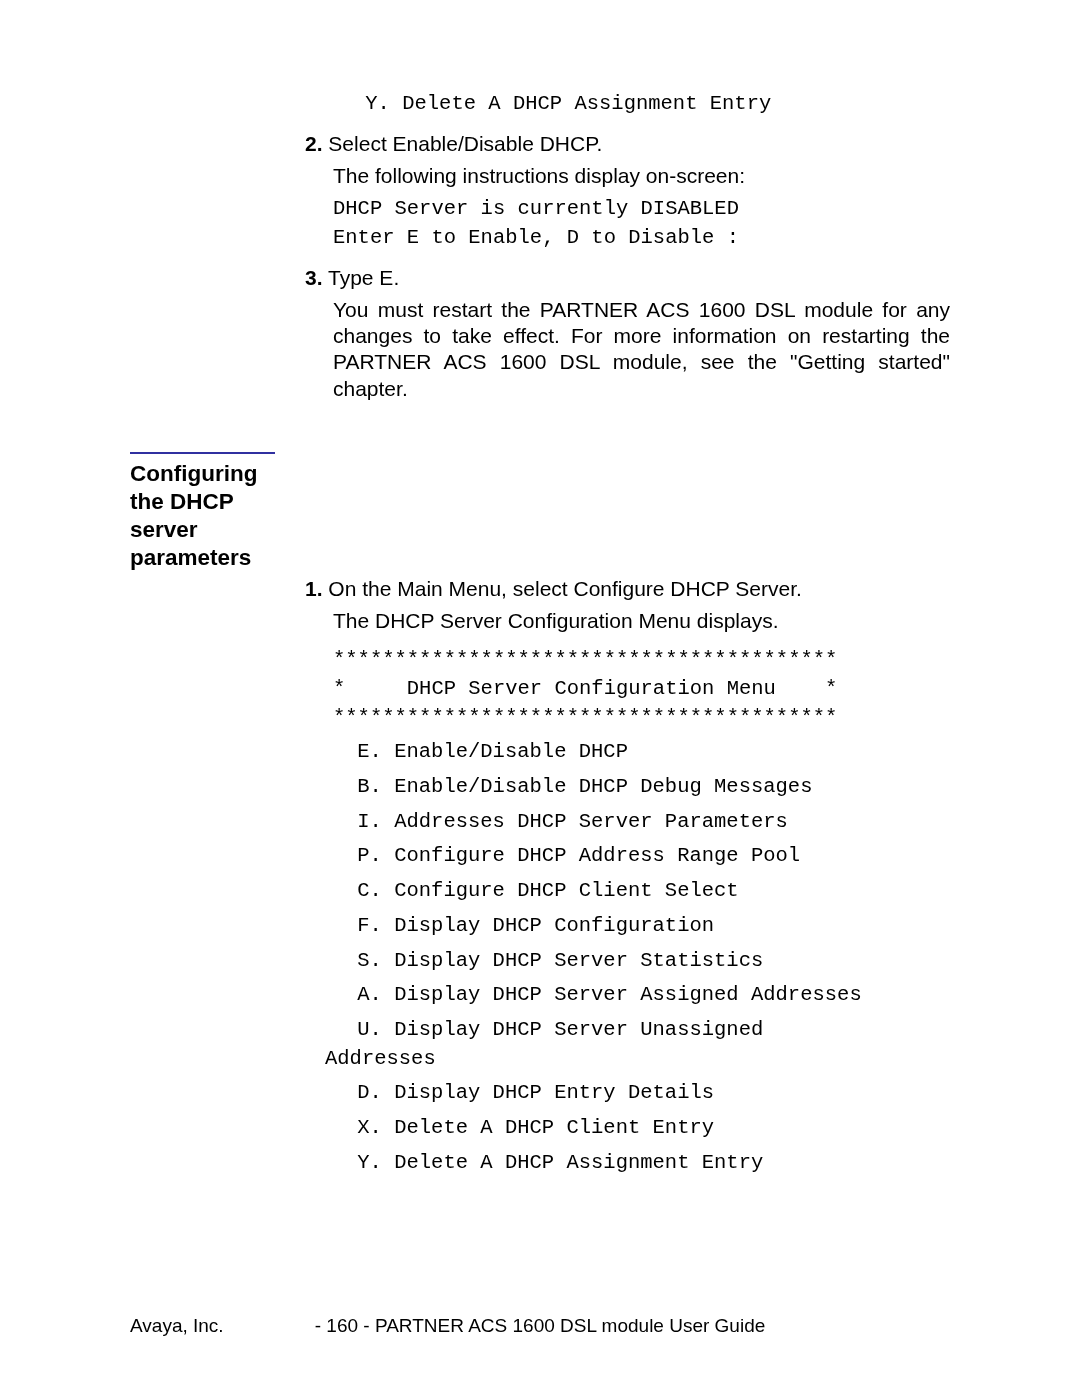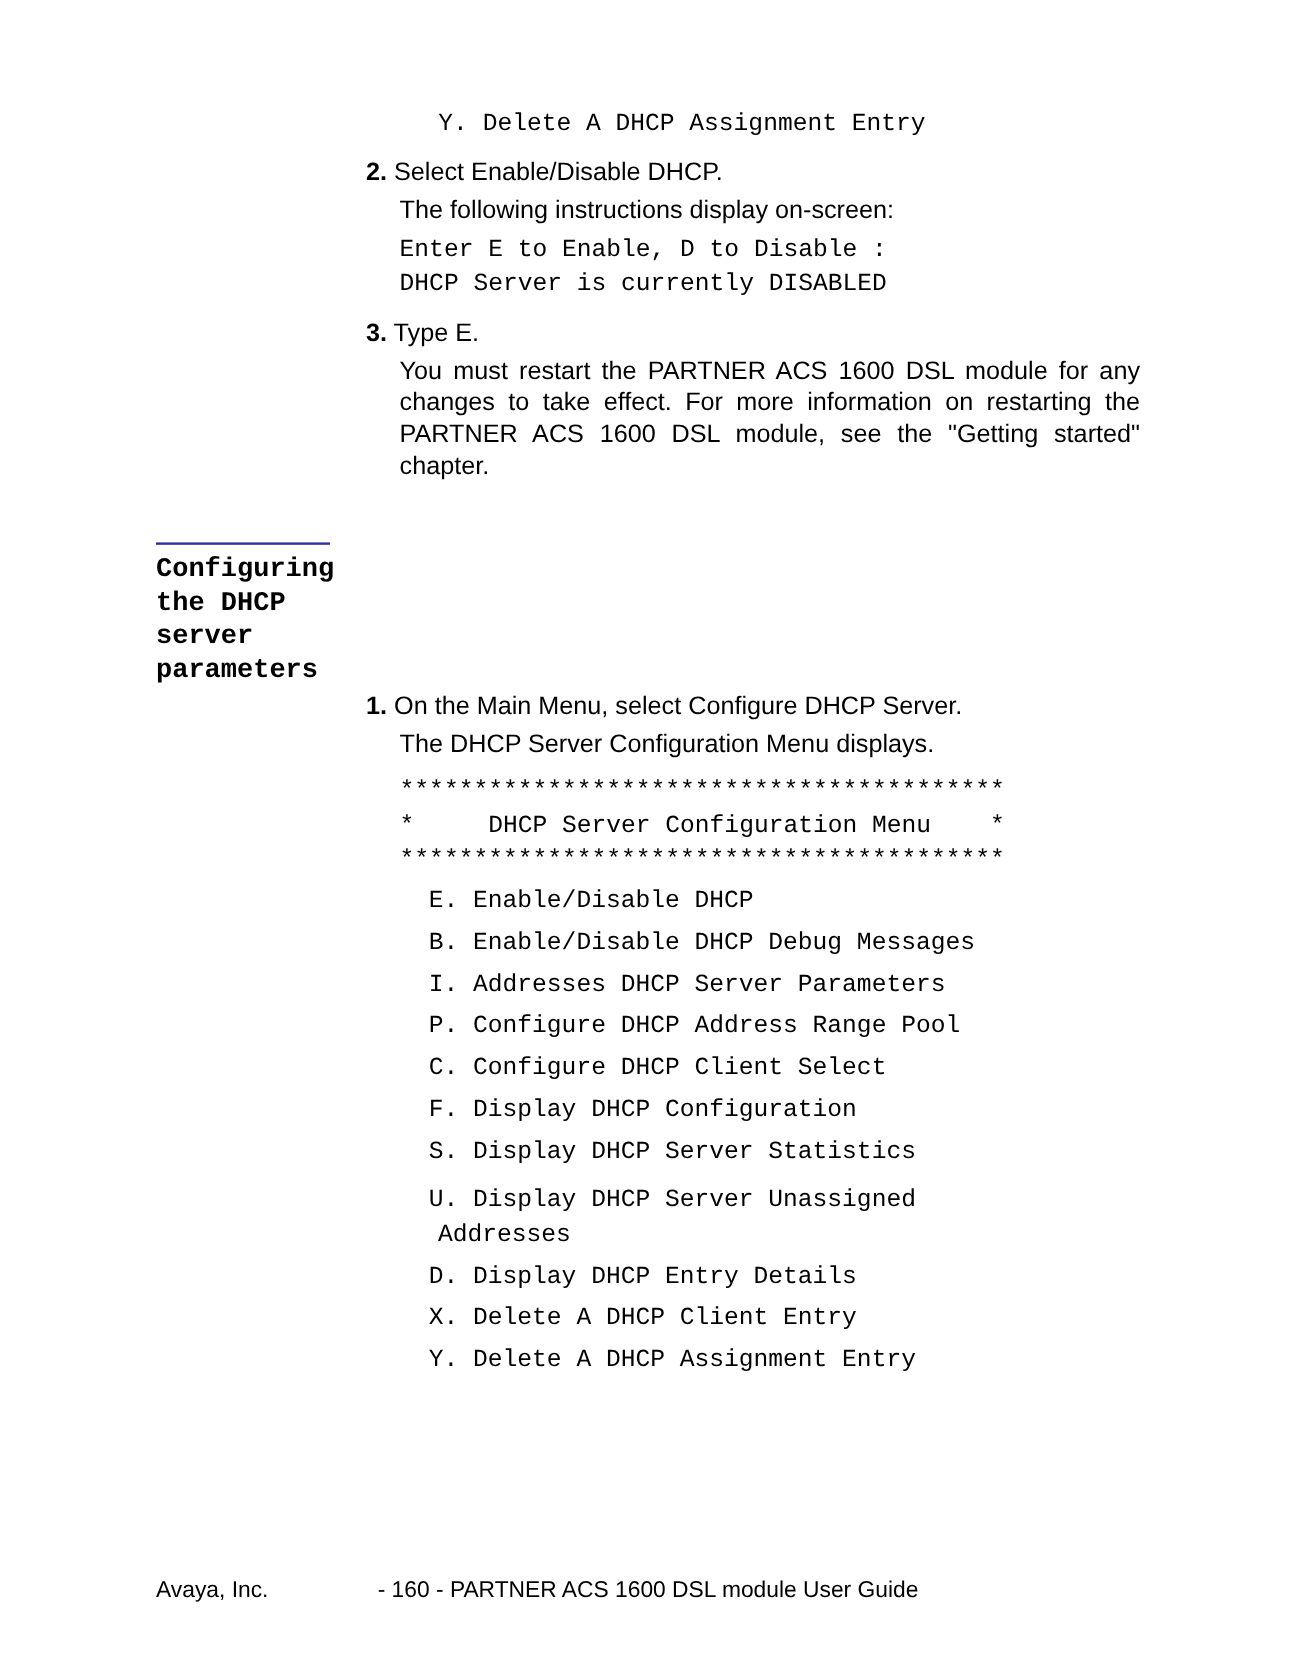--- a/index.html
+++ b/index.html
@@ -22,21 +22,21 @@
   }
   .left-col {
     width: 175px;
     flex-shrink: 0;
   }
   .right-col {
     flex: 1;
     padding-left: 0px;
   }
   .section-heading {
-    font-family: Liberation Mono, monospace;
+    font-family: Liberation Sans, sans-serif;
     font-weight: bold;
     font-size: 22.5px;
     line-height: 1.25;
     color: #000000;
     border-top: 2px solid #3030a0;
     padding-top: 6px;
     margin-top: 0;
     width: 145px;
   }
   .body-text {
@@ -68,21 +68,21 @@
   .spacer-s { height: 6px; }
   .spacer-m { height: 12px; }
   .spacer-l { height: 50px; }
   .top-mono-indent {
     margin-left: 48px;
   }
   .menu-indent {
     margin-left: 40px;
   }
   .menu-wrap-indent {
-    margin-left: 60px;
+    margin-left: 20px;
   }
   .footer {
     position: absolute;
     bottom: 60px;
     left: 130px;
     right: 130px;
     display: flex;
     justify-content: space-between;
     font-family: Liberation Sans, sans-serif;
     font-size: 19px;
@@ -104,22 +104,22 @@
 
       <div class="body-text">
         <span class="li-num">2.</span>
         <span class="no-bold">Select </span><span class="bold">Enable/Disable DHCP</span><span class="no-bold">.</span>
       </div>
 
       <div class="spacer-s"></div>
       <div class="body-text indent-block">The following instructions display on-screen:</div>
 
       <div class="spacer-s"></div>
+      <div class="mono indent-block">DHCP Server is currently DISABLED</div>
       <div class="mono indent-block">Enter E to Enable, D to Disable :</div>
-      <div class="mono indent-block">DHCP Server is currently DISABLED</div>
 
       <div class="spacer-m"></div>
 
       <div class="body-text">
         <span class="li-num">3.</span>
         <span class="no-bold">Type </span><span class="bold">E</span><span class="no-bold">.</span>
       </div>
 
       <div class="spacer-s"></div>
       <div class="body-text indent-block justified">You must restart the PARTNER ACS 1600 DSL module for any changes to take effect.  For more information on restarting the PARTNER ACS 1600 DSL module, see the "Getting started" chapter.</div>
@@ -165,20 +165,21 @@
       <div class="mono menu-indent"> I. Addresses DHCP Server Parameters</div>
       <div class="spacer-s"></div>
       <div class="mono menu-indent"> P. Configure DHCP Address Range Pool</div>
       <div class="spacer-s"></div>
       <div class="mono menu-indent"> C. Configure DHCP Client Select</div>
       <div class="spacer-s"></div>
       <div class="mono menu-indent"> F. Display DHCP Configuration</div>
       <div class="spacer-s"></div>
       <div class="mono menu-indent"> S. Display DHCP Server Statistics</div>
       <div class="spacer-s"></div>
+      <div class="mono menu-indent"> A. Display DHCP Server Assigned Addresses</div>
       <div class="spacer-s"></div>
       <div class="mono menu-indent"> U. Display DHCP Server Unassigned</div>
       <div class="mono menu-wrap-indent">Addresses</div>
       <div class="spacer-s"></div>
       <div class="mono menu-indent"> D. Display DHCP Entry Details</div>
       <div class="spacer-s"></div>
       <div class="mono menu-indent"> X. Delete A DHCP Client Entry</div>
       <div class="spacer-s"></div>
       <div class="mono menu-indent"> Y. Delete A DHCP Assignment Entry</div>
 

